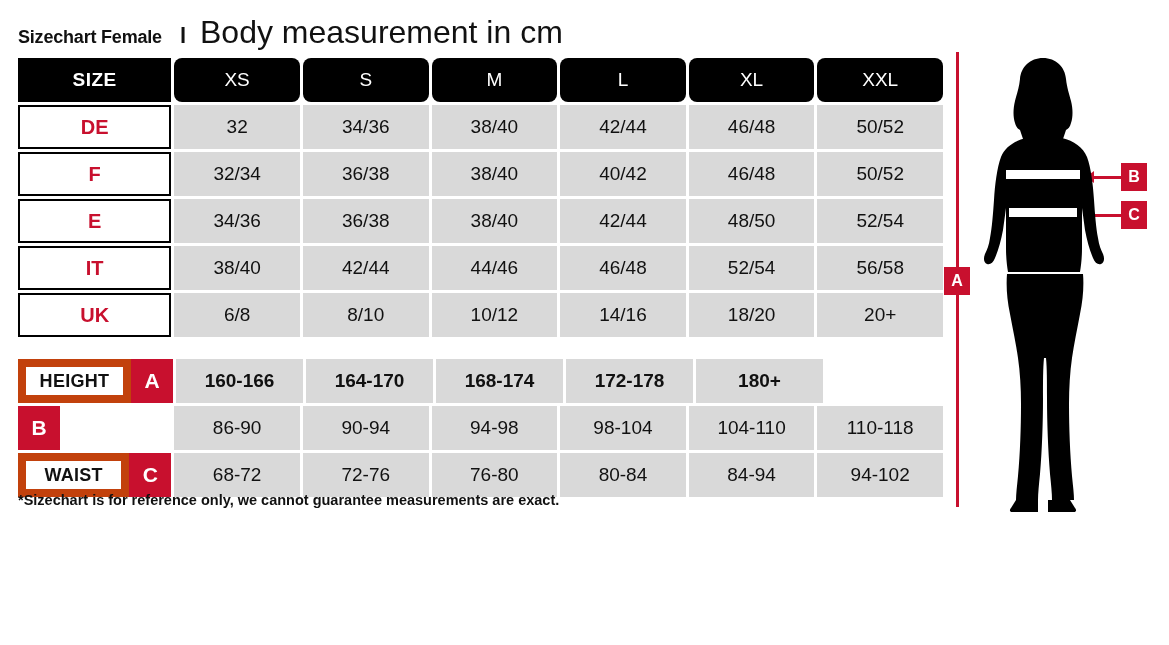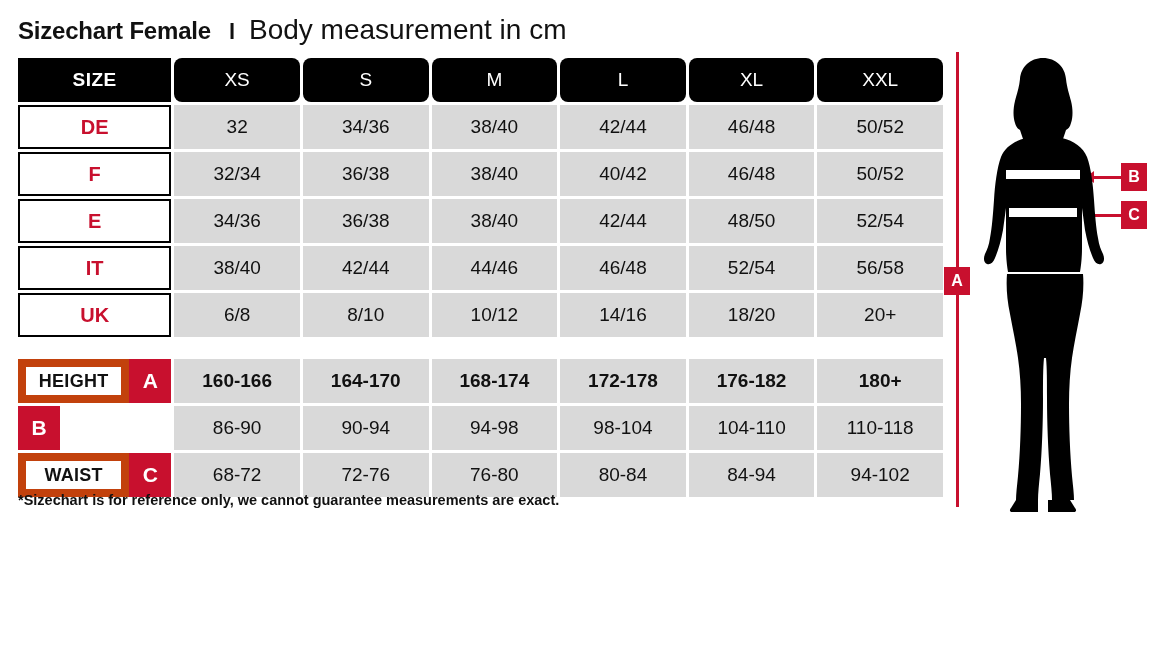--- a/index.html
+++ b/index.html
@@ -22,31 +22,31 @@
   .title-row {
     position: absolute;
     left: 18px;
     top: 14px;
     display: flex;
     align-items: baseline;
     gap: 0px;
     white-space: nowrap;
   }
   .title-main {
-    font-size: 24px;
+    font-size: 18px;
     font-weight: bold;
     letter-spacing: -0.2px;
   }
   .title-sep {
     font-size: 22px;
     font-weight: bold;
     padding: 0 14px 0 18px;
   }
   .title-sub {
-    font-size: 28px;
+    font-size: 32px;
     font-weight: normal;
   }
 
   
   .table {
     position: absolute;
     left: 18px;
     top: 58px;
     width: 925px;
   }
@@ -261,21 +261,20 @@
 
     <div class="row bold-row">
       <div class="label-split">
         <div class="txt">HEIGHT</div>
         <div class="badge">A</div>
       </div>
       <div class="cell data-cell">160-166</div>
       <div class="cell data-cell">164-170</div>
       <div class="cell data-cell">168-174</div>
       <div class="cell data-cell">172-178</div>
-      <div class="cell data-cell">176-182</div>
       <div class="cell data-cell">180+</div>
     </div>
 
     <div class="row">
       <div class="label-split">
         <div class="badge">B</div>
       </div>
       <div class="cell data-cell">86-90</div>
       <div class="cell data-cell">90-94</div>
       <div class="cell data-cell">94-98</div>

